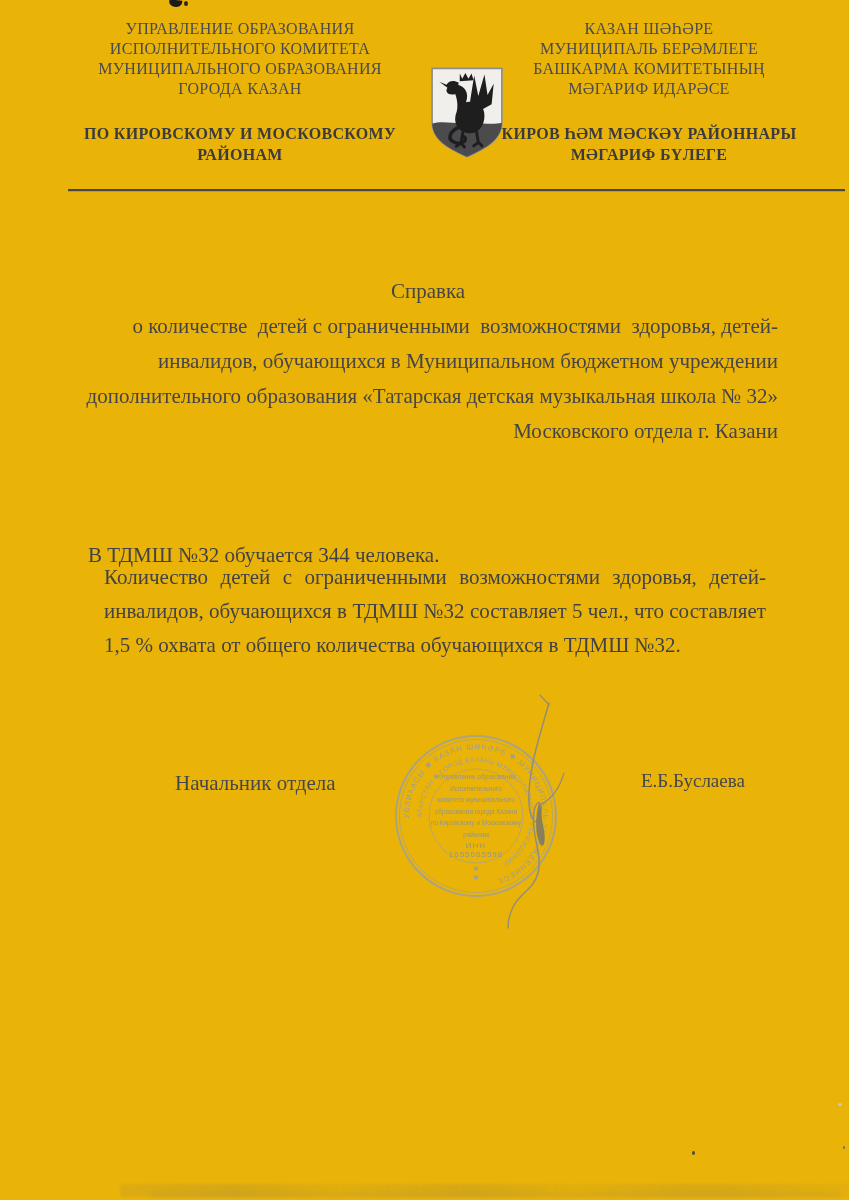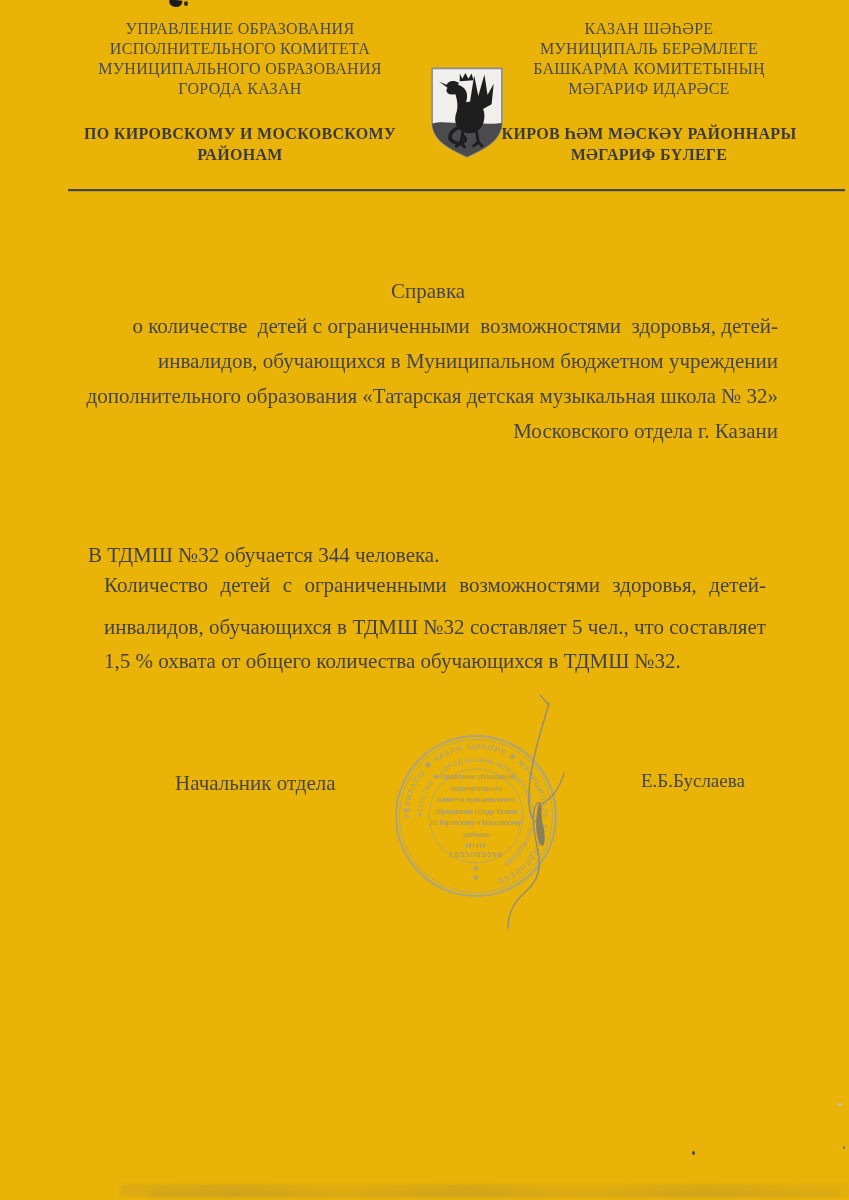--- a/index.html
+++ b/index.html
@@ -16,21 +16,21 @@
   .org .dept{position:absolute;top:105px;left:0;right:0;font-weight:bold;font-size:16px;line-height:20.5px;color:#3b3b3e;}
   .org-line,.dept-line{white-space:nowrap;}
   .emblem{position:absolute;left:428px;top:64px;width:78px;height:97px;}
   .divider{position:absolute;left:68px;top:189px;width:777px;height:0;border-top:2px solid #47474a;box-shadow:0 1px 0 rgba(80,80,80,.25);}
   
   .title-block{position:absolute;left:78px;top:274px;width:700px;text-align:center;font-size:21px;line-height:35px;color:#454549;}
   .pre{white-space:pre-wrap;text-align:right;}
   
   .para1{position:absolute;left:88px;top:490px;width:680px;font-size:21px;line-height:34px;color:#424246;margin-top:48px;}
   .para2{position:absolute;left:104px;top:560px;width:662px;font-size:21px;line-height:34px;color:#424246;}
-  .just{text-align:justify;text-align-last:justify;margin-top:8px;}
+  .just{text-align:justify;text-align-last:justify;}
   
   .sig-title{position:absolute;left:175px;top:771px;font-size:21px;color:#47474b;}
   .sig-name{position:absolute;left:641px;top:770px;font-size:19px;color:#47474b;font-family:Liberation Serif, serif;}
   
   .stamp{position:absolute;left:376px;top:716px;width:200px;height:200px;opacity:.92;}
   .stamp text{font-family:"Liberation Sans","DejaVu Sans",sans-serif;}
   .ring-text{font-size:7.6px;letter-spacing:1.1px;fill:#989ca0;}
   .ring-text-inner{font-size:6.6px;letter-spacing:.5px;fill:#9aa0a3;}
   .stamp-center{font-size:6.4px;fill:#8f9396;text-anchor:middle;}
   .stamp-inn{font-size:8px;fill:#8f9396;text-anchor:middle;letter-spacing:1px;}

